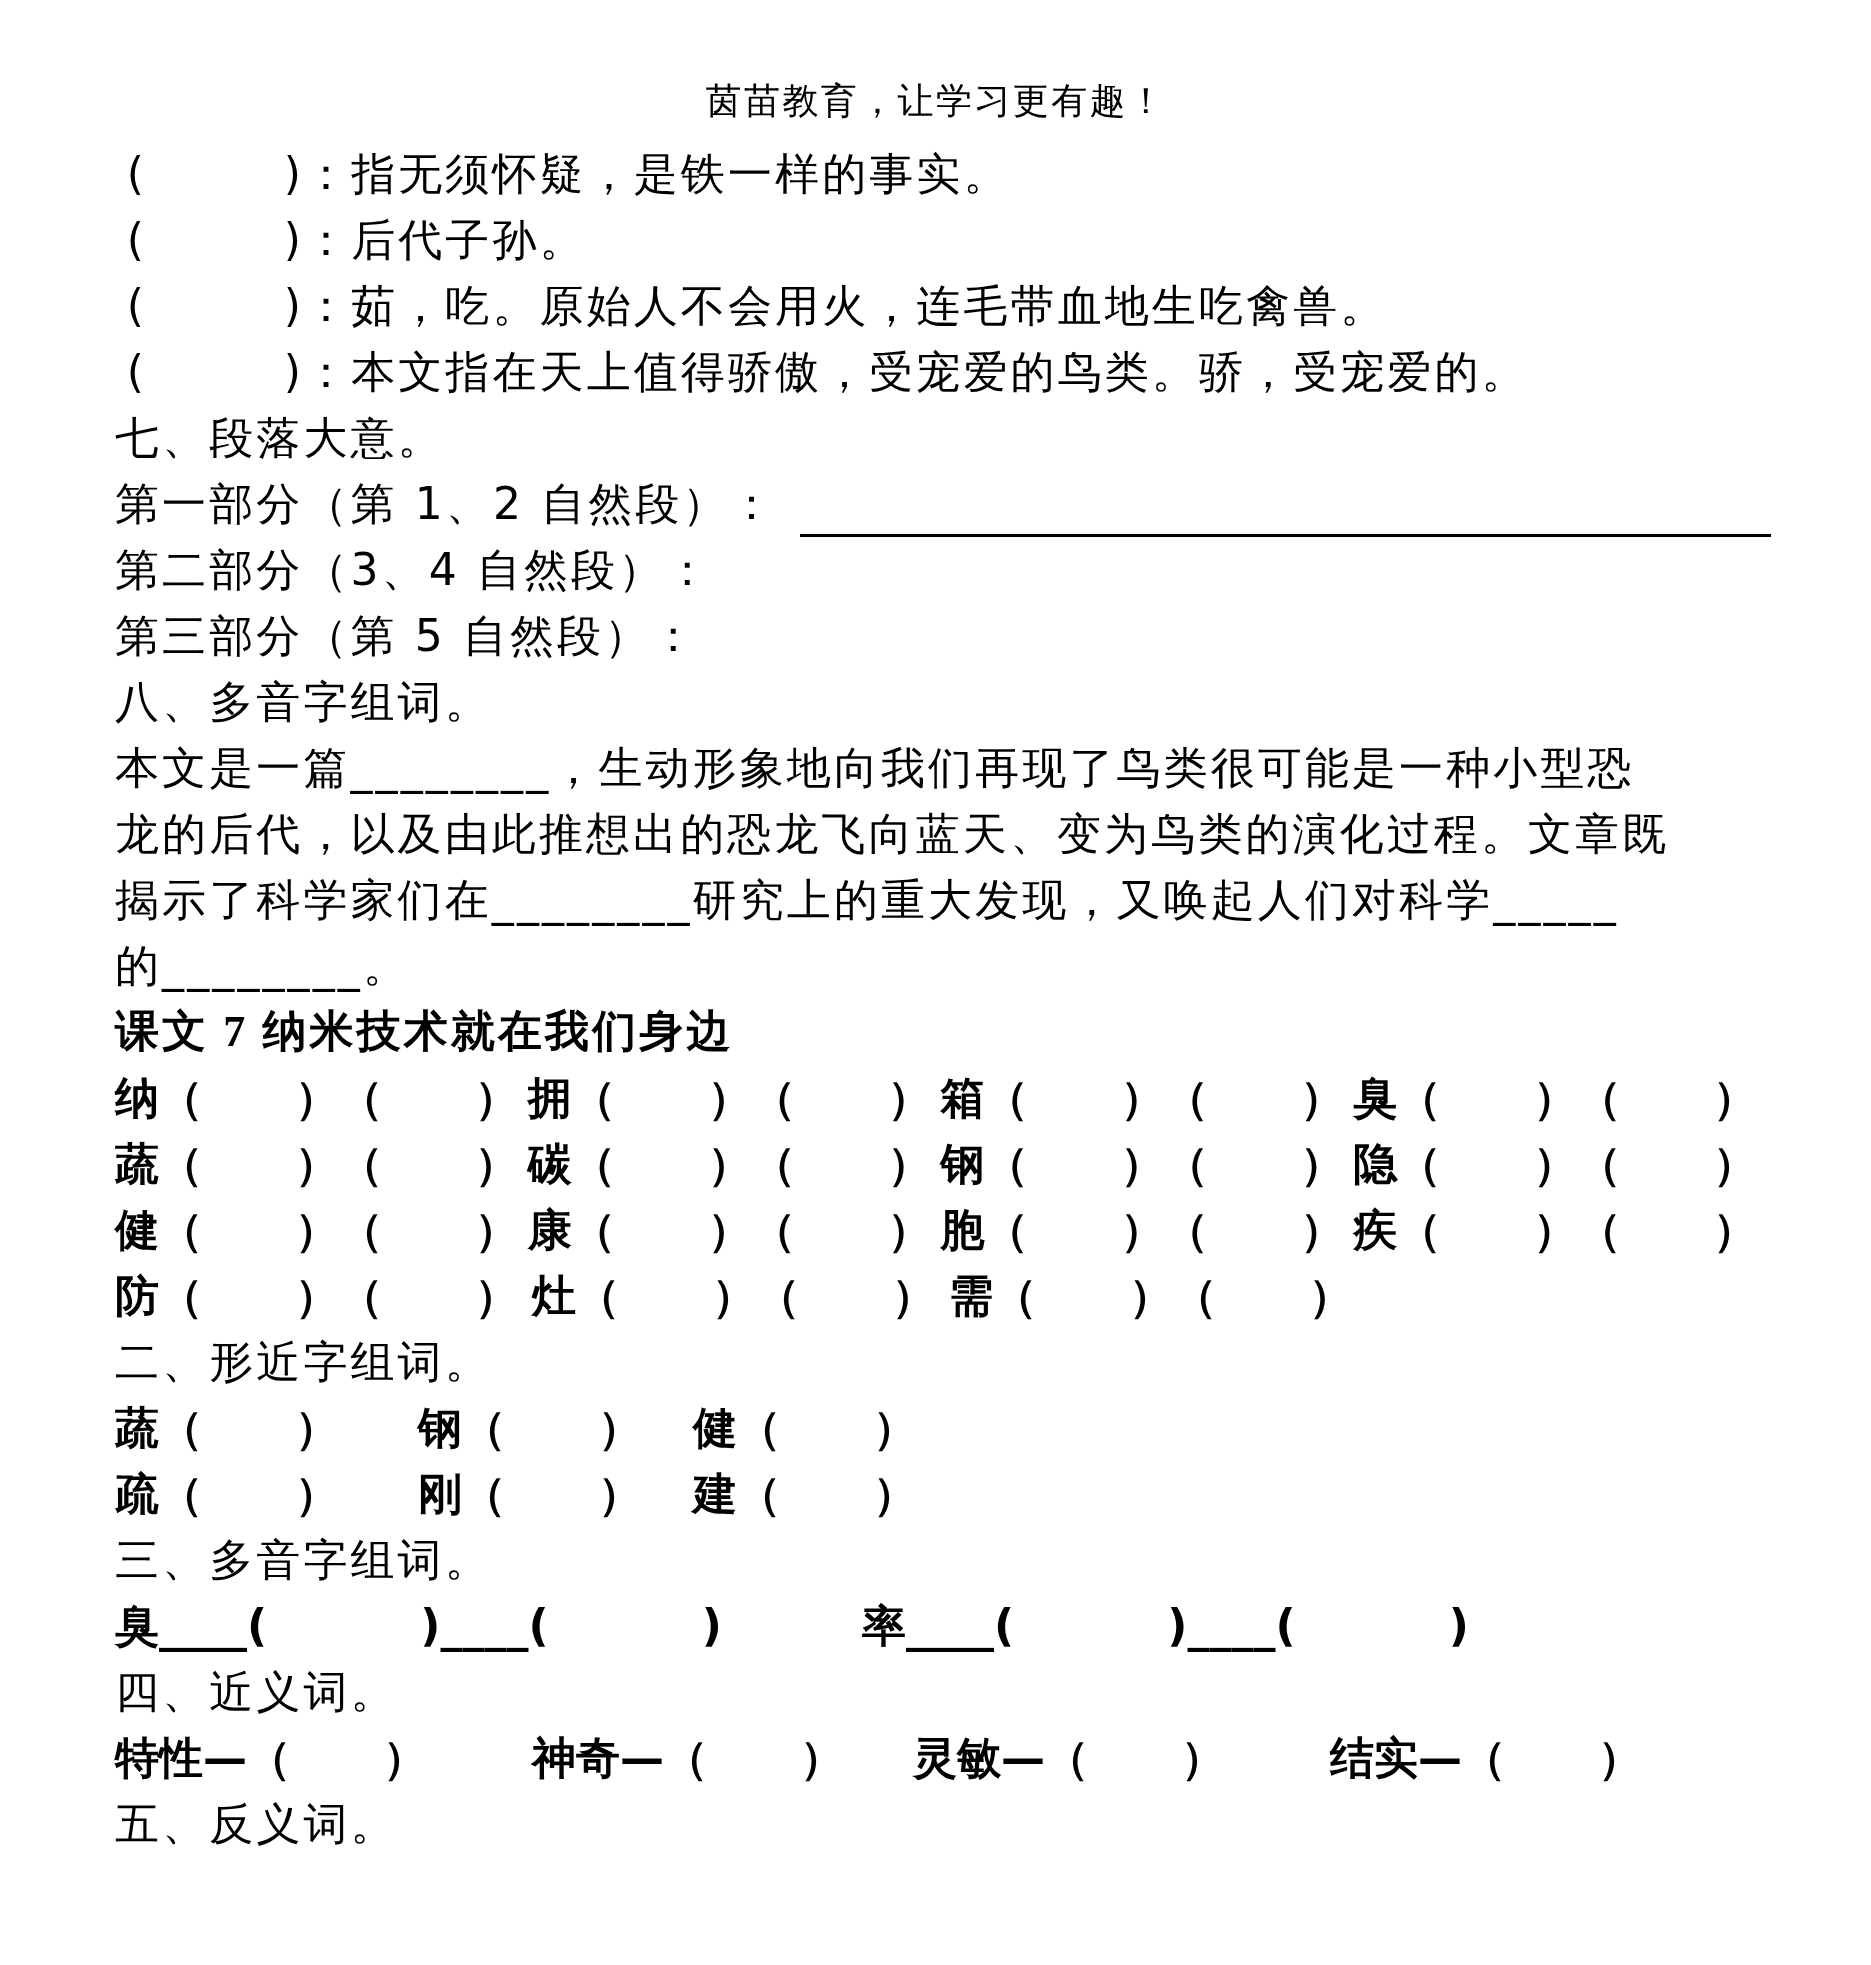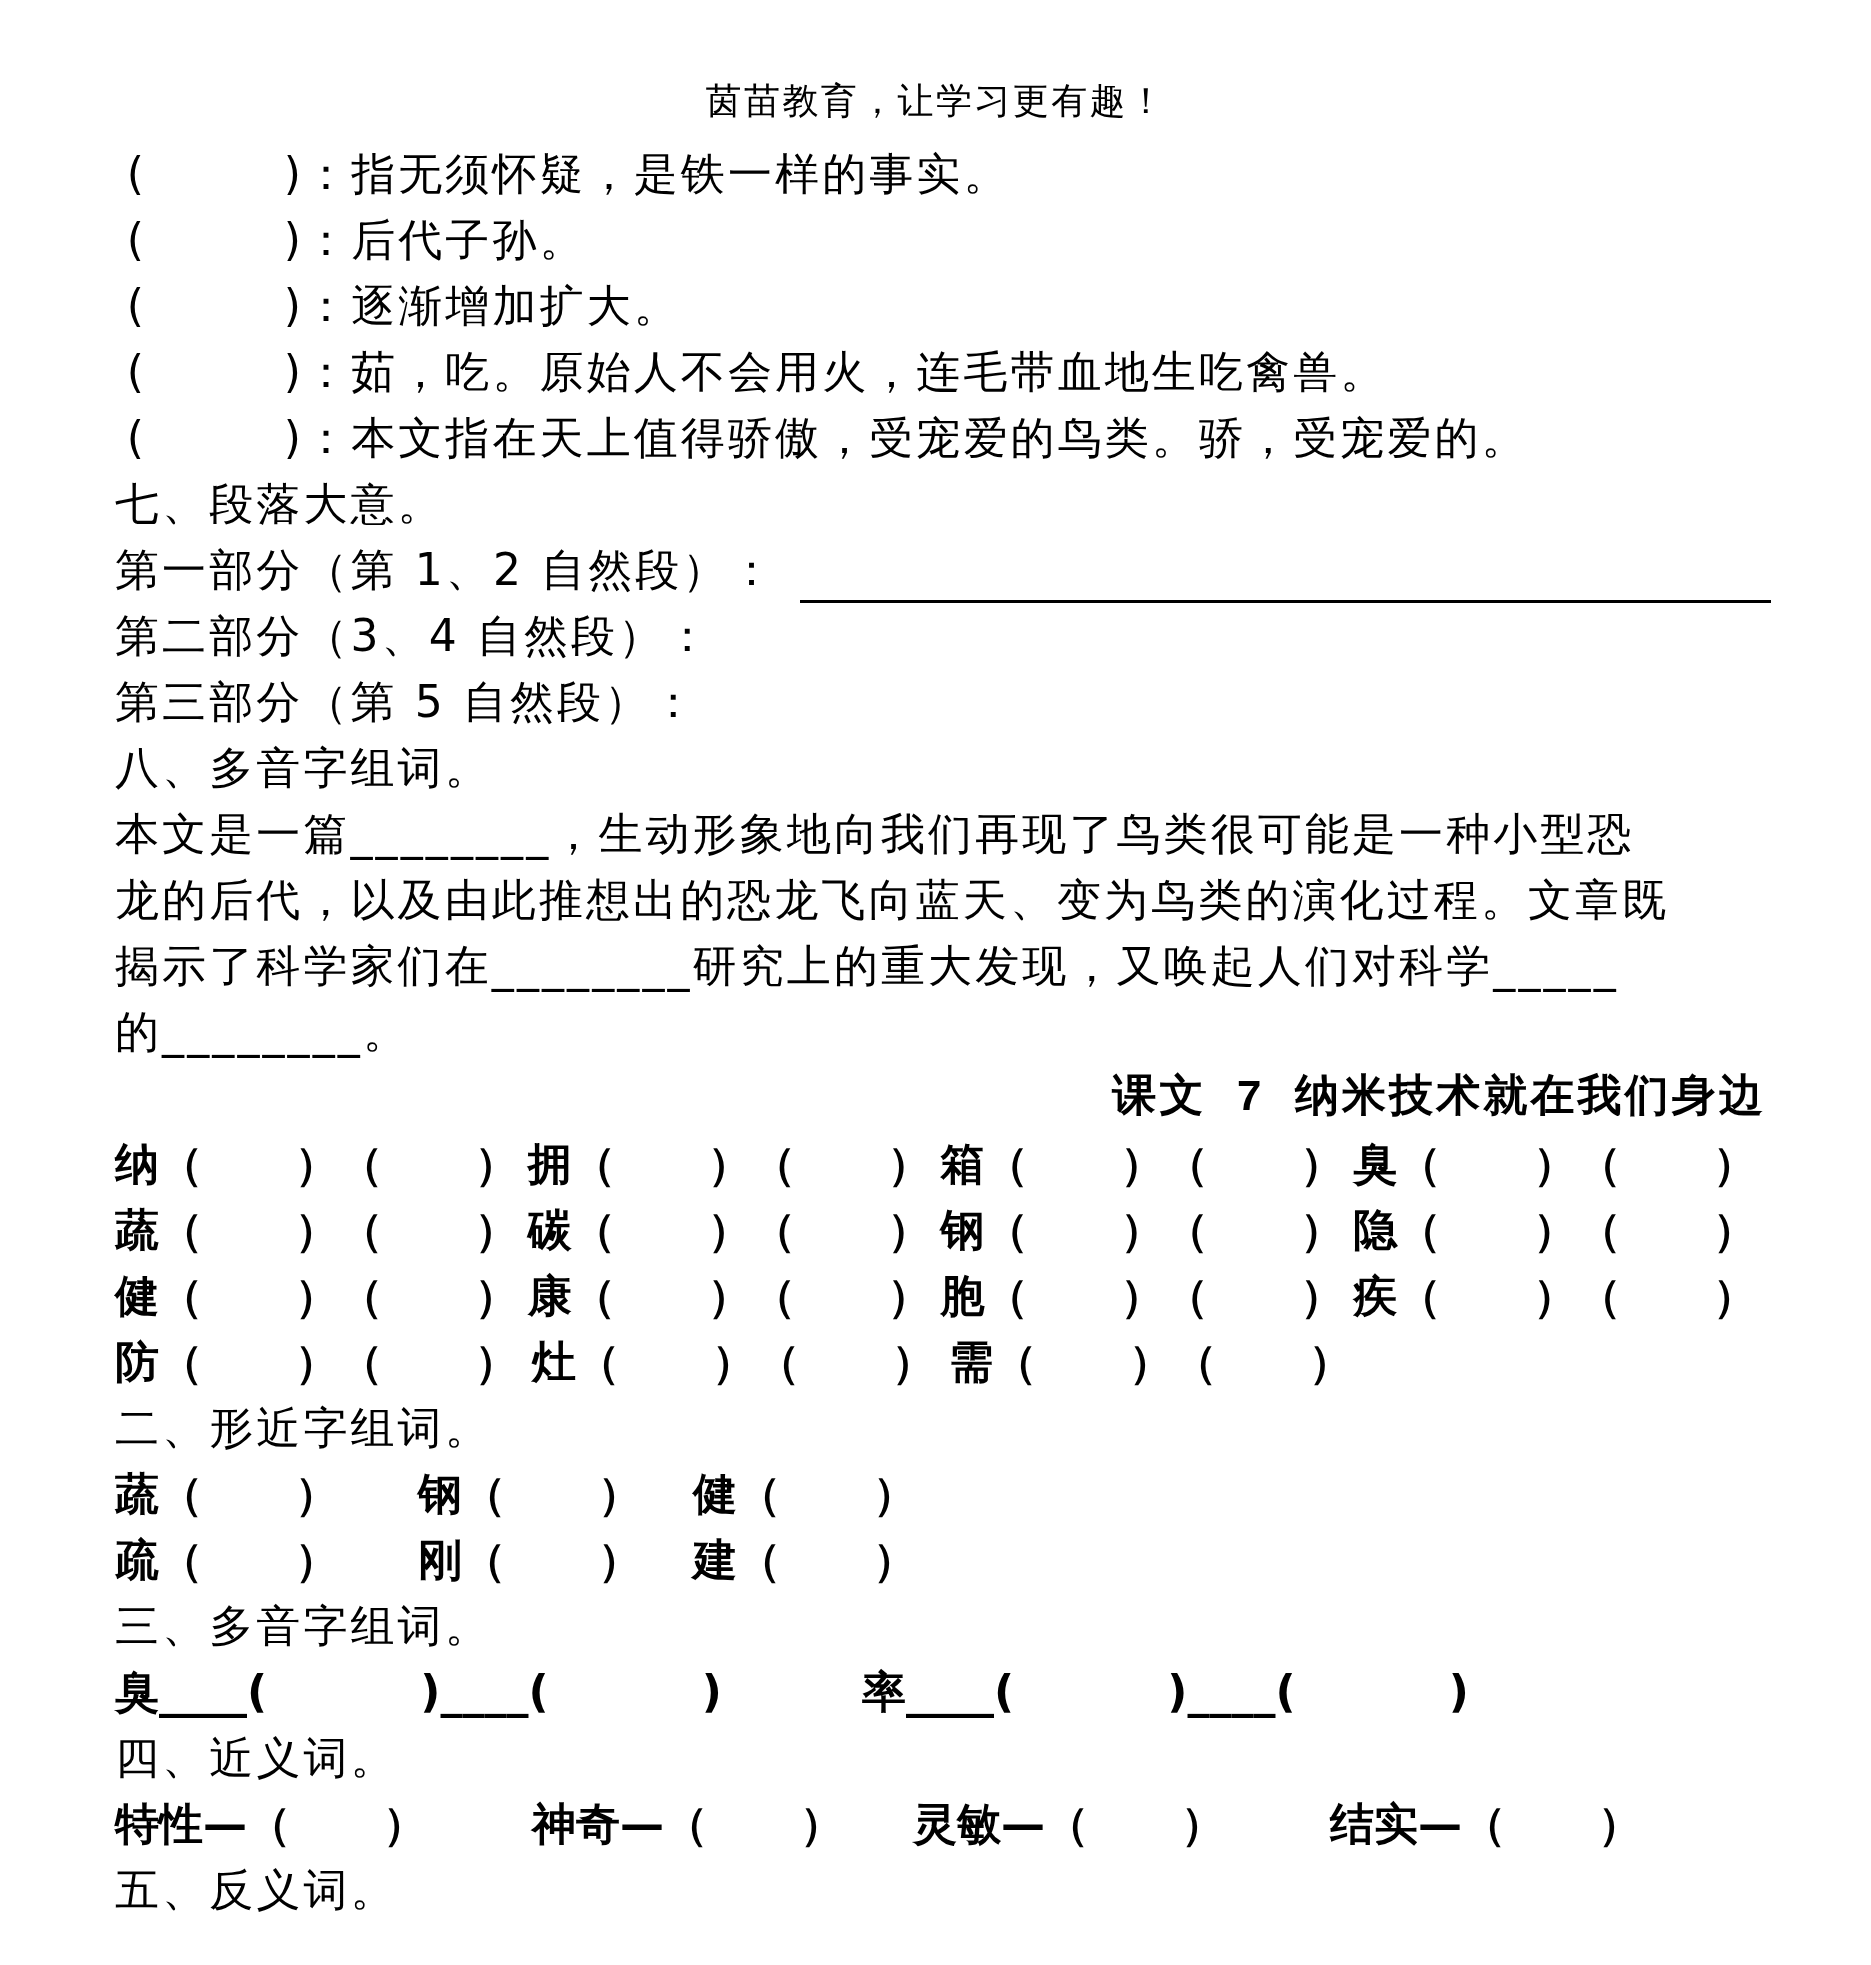--- a/index.html
+++ b/index.html
@@ -10,41 +10,40 @@
       font-family: "DejaVu Serif", serif; font-size: 36px; letter-spacing: 2.4px; margin-top: 8px;
     }
     .content { position: absolute; left: 115px; top: 141px; width: 1651px; }
     .line {
       height: 66px; line-height: 66px; white-space: pre;
       font-family: "DejaVu Sans", sans-serif; font-weight: normal; font-size: 44px;
       letter-spacing: 3.1px;
     }
     .line.indent { padding-left: 11.8px; }
     .title {
-      height: 66px; line-height: 66px; text-align: right; width: 1651px;
-      font-family: Liberation Mono, monospace; font-weight: bold; font-size: 44px; letter-spacing: 3.1px;
+      height: 66px; line-height: 66px; text-align: left; width: 1651px;
+      font-family: Liberation Serif, serif; font-weight: bold; font-size: 44px; letter-spacing: 3.1px;
     }
     .uline { display: inline-block; border-bottom: 3.5px solid #000; vertical-align: bottom; }
     .blank-long { width: 971px; height: 39px; margin-left: 23.6px; }
     .row { display: flex; height: 66px; line-height: 66px; font-family: "DejaVu Sans", sans-serif; font-weight: bold; font-size: 44px; }
     .cell { white-space: pre; }
   </style>
 </head>
 <body>
 
 <div class="page">
 
   <div class="header">茵苗教育，让学习更有趣！</div>
 
   <div class="content">
 
     <div>
       <div class="line indent"><span>(        )</span><span>：指无须怀疑，是铁一样的事实。</span></div>
       <div class="line indent"><span>(        )</span><span>：后代子孙。</span></div>
-      <div class="line indent"><span>(        )</span><span>：逐渐增加扩大。</span></div>
       <div class="line indent"><span>(        )</span><span>：茹，吃。原始人不会用火，连毛带血地生吃禽兽。</span></div>
       <div class="line indent"><span>(        )</span><span>：本文指在天上值得骄傲，受宠爱的鸟类。骄，受宠爱的。</span></div>
     </div>
 
     <div class="line">七、段落大意。</div>
     <div class="line"><span>第一部分（第 1、2 自然段）：</span><span class="uline blank-long"></span></div>
     <div class="line"><span>第二部分（3、4 自然段）：</span></div>
     <div class="line"><span>第三部分（第 5 自然段）：</span></div>
 
     <div class="line">八、多音字组词。</div>

